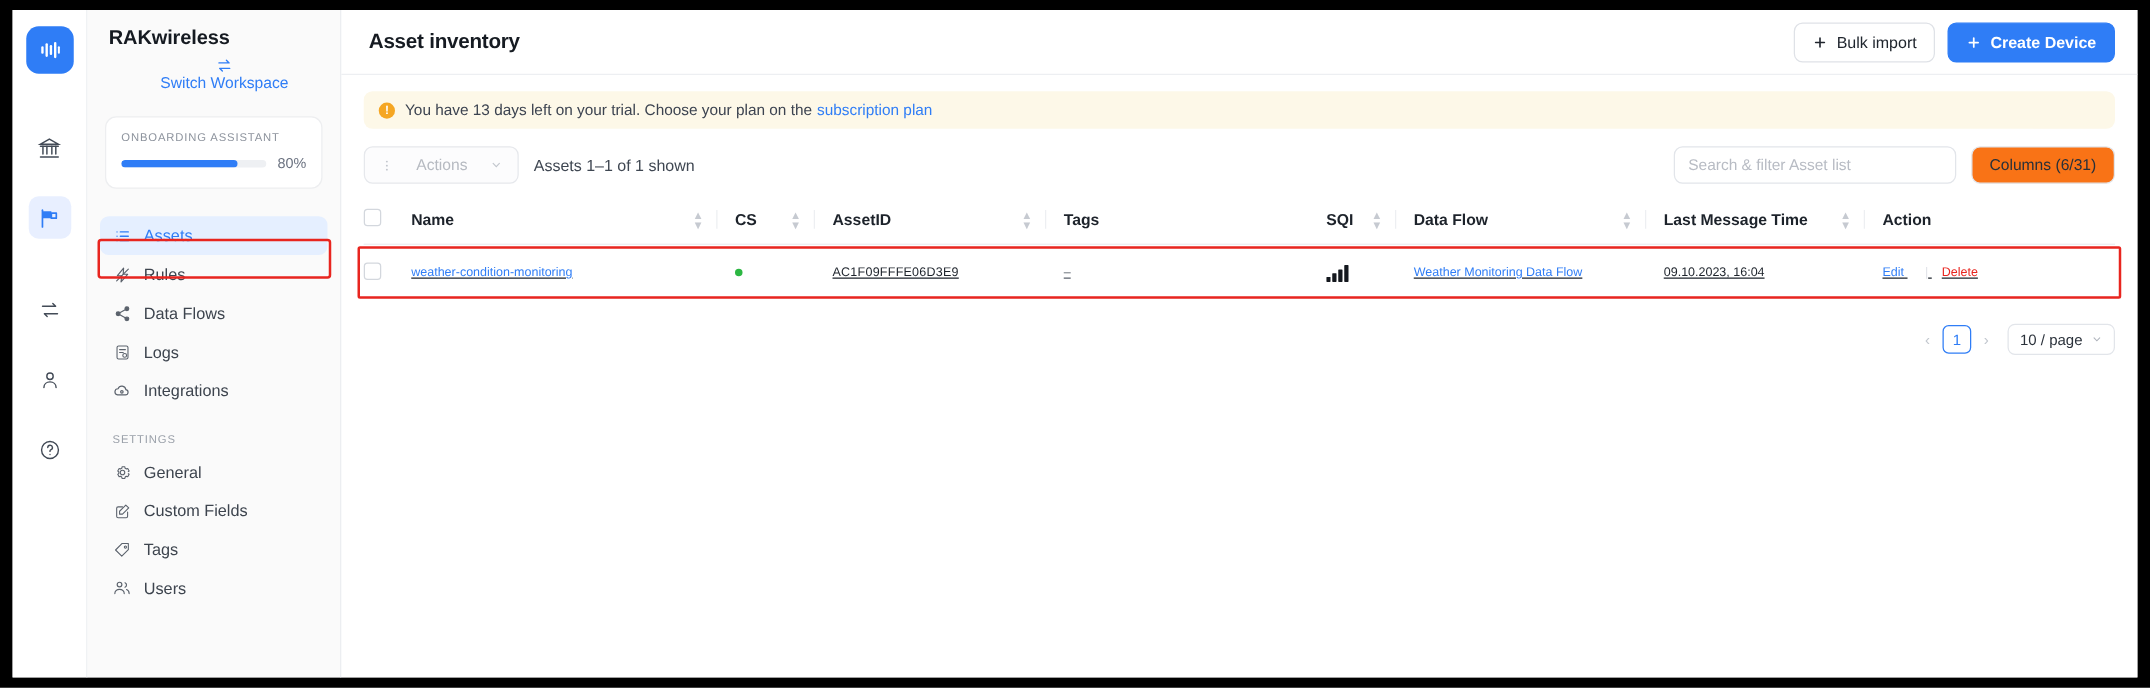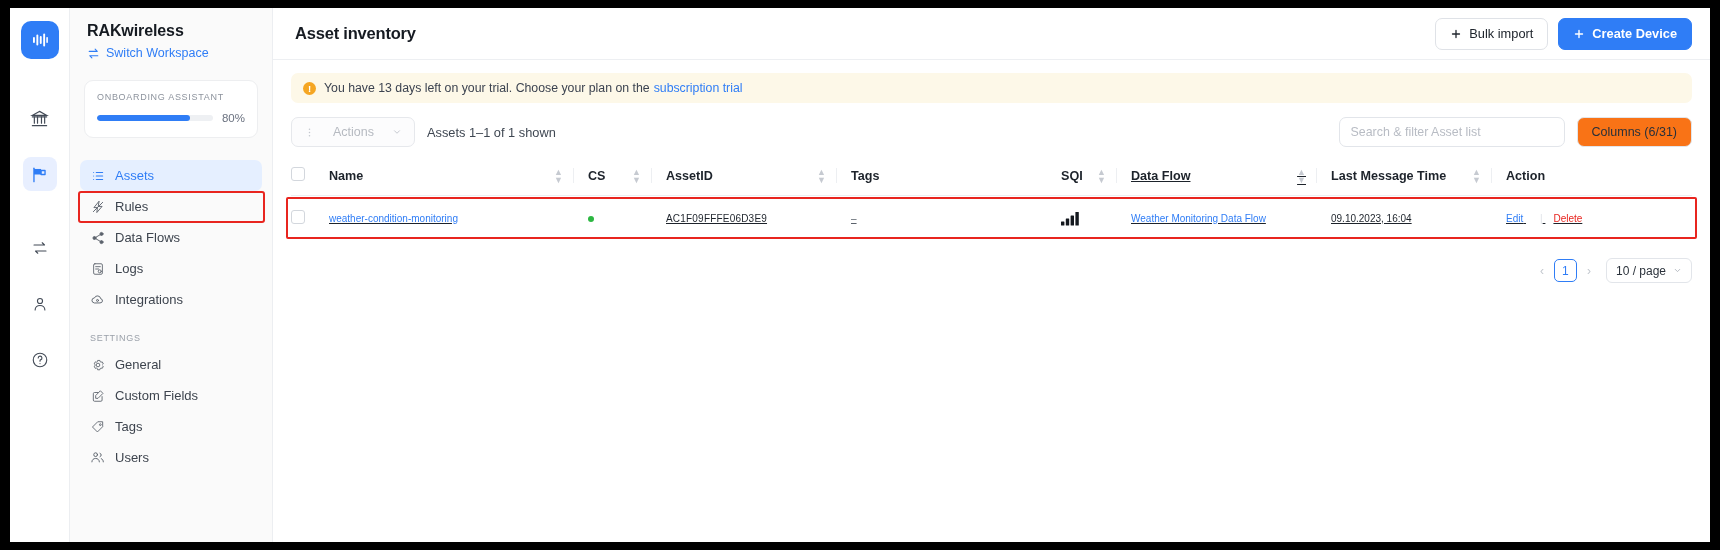--- a/index.html
+++ b/index.html
@@ -46,23 +46,23 @@
     background: #fafafa;
     border-right: 1px solid #eceef1;
     padding: 14px 0 0 0;
     position: relative;
   }
   .ws-title {
     font-size: 16px; font-weight: bold; color: #151a21;
     padding: 0 0 0 17px; letter-spacing: -0.1px;
   }
   .ws-switch {
-    display: flex; align-items: center; gap: 6px;
+    display: flex; align-items: center; gap: 0;
     padding: 6px 0 0 17px;
-    color: #2f7df6; font-size: 12.5px;
+    color: #2f7df6; font-size: 12.5px; flex-direction: column;
   }
   .onboard-card {
     margin: 20px 14px 0 14px;
     background: #ffffff;
     border: 1px solid #edeef0;
     border-radius: 9px;
     padding: 11px 12px 13px 12px;
   }
   .onboard-label {
     font-size: 9px; letter-spacing: 0.7px; color: #8d939d;
@@ -411,21 +411,21 @@
               <path d="M12 5v14M5 12h14"></path>
             </svg>
         </span>
         <span>Create Device</span>
       </div>
     </div>
 
     <div class="banner">
       <span class="warn-dot">!</span>
       <span>You have 13 days left on your trial. Choose your plan on the </span>
-      <a href="#" class="link" style="margin-left:-4px;">subscription trial</a>
+      <a href="#" class="link" style="margin-left:-4px;">subscription plan</a>
     </div>
 
     <div class="toolbar">
       <div class="actions-btn">
         <span>
           <svg width="11" height="11" viewBox="0 0 24 24" fill="#c3c7ce">
               <circle cx="12" cy="5" r="1.7"></circle>
               <circle cx="12" cy="12" r="1.7"></circle>
               <circle cx="12" cy="19" r="1.7"></circle>
             </svg>
@@ -489,21 +489,21 @@
                 <span class="th-label">Tags</span>
               </div>
             </th>
             <th style="padding-left:14px;">
               <div class="th-in">
                 <span class="th-label">SQI</span>
                 <span class="sort">▲<br>▼</span>
                 <span class="sep"></span>
               </div>
             </th>
-            <th style="padding-left:14px;text-decoration:underline;">
+            <th style="padding-left:14px;">
               <div class="th-in">
                 <span class="th-label">Data Flow</span>
                 <span class="sort">▲<br>▼</span>
                 <span class="sep"></span>
               </div>
             </th>
             <th style="padding-left:14px;">
               <div class="th-in">
                 <span class="th-label">Last Message Time</span>
                 <span class="sort">▲<br>▼</span>

